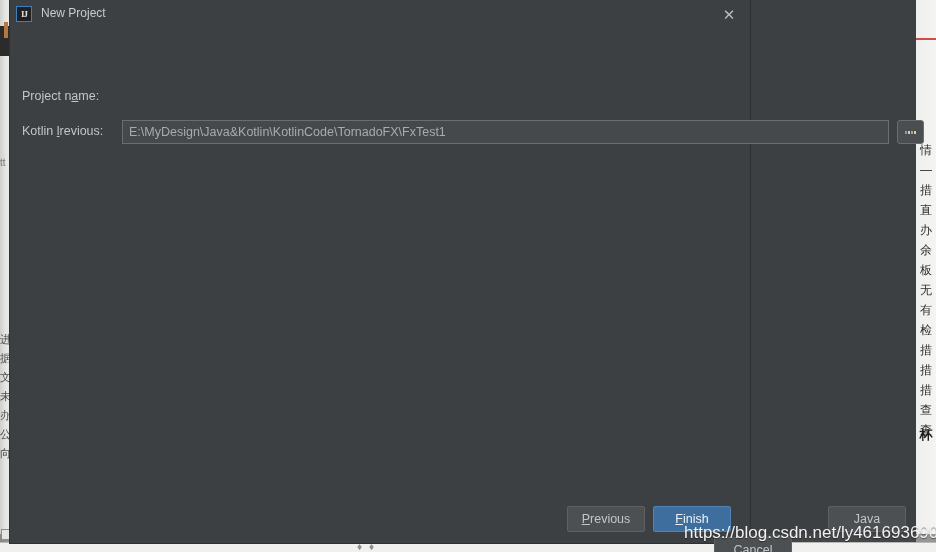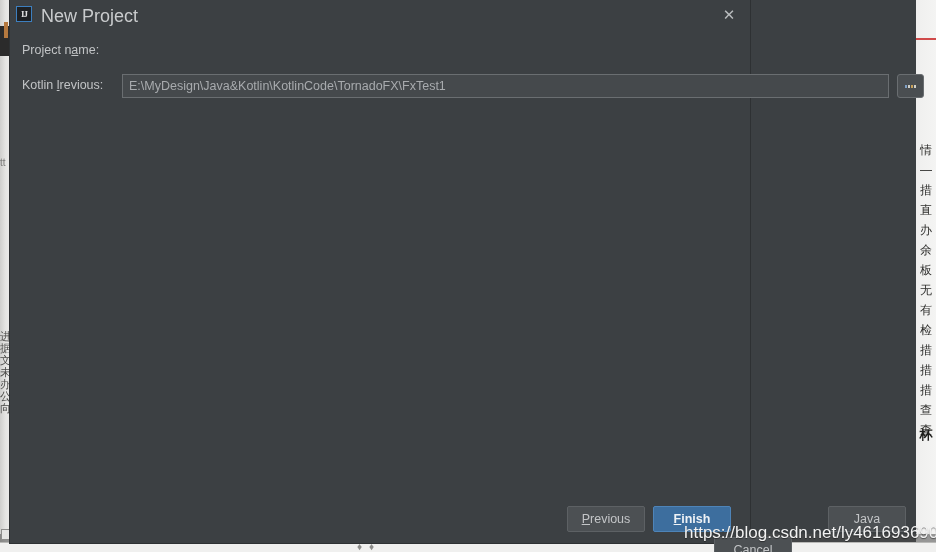--- a/index.html
+++ b/index.html
@@ -49,21 +49,21 @@
     line-height: 15px;
     overflow: hidden;
     white-space: nowrap;
   }
   .bg-left-cjk {
     position: absolute;
     left: 0px; top: 330px;
     width: 12px;
     color: #4a4a48;
     font-size: 11px;
-    line-height: 12px;
+    line-height: 19px;
     overflow: hidden;
   }
   .bg-right-strip {
     position: absolute;
     right: 0; top: 0;
     width: 20px; height: 552px;
     background: linear-gradient(90deg,#efefee 0%,#f4f4f3 100%);
   }
   .bg-right-red {
     position: absolute;
@@ -150,40 +150,41 @@
     font-size: 9px;
     font-weight: bold;
     color: #e0e0e0;
     letter-spacing: -1px;
     font-family: "Liberation Serif", serif;
     line-height: 1;
   }
   .title-text {
     position: absolute;
     left: 31px; top: 6px;
-    font-size: 18px;
+    font-size: 12px;
     color: #c9cbcd;
   }
   .title-close {
     position: absolute;
     right: 10px; top: 4px;
     width: 22px; height: 22px;
     color: #b9bcbe;
     font-size: 15px;
     line-height: 22px;
     text-align: center;
     cursor: default;
   }
 
   
   .form-row {
     position: absolute;
     left: 0;
     width: 912px;
     height: 24px;
+    margin-top: 46px;
   }
   .row-name { top: 39px; }
   .row-loc  { top: 74px; }
 
   .field-label {
     position: absolute;
     top: 4px;
     font-size: 12.5px;
     color: #c2c4c6;
     white-space: nowrap;
@@ -271,21 +272,21 @@
   .btn .mn {
     text-decoration: underline;
     text-underline-offset: 1px;
   }
   .btn-previous { left: 557px; width: 78px; }
   .btn-finish {
     left: 643px; width: 78px;
     background: #3d6e9e;
     border: 1px solid #4e84b8;
     color: #eef2f6;
-    font-weight: bold;
+    font-weight: normal;
   }
   .btn-cancel { left: 704px; width: 78px; margin-top: 31px; }
   .btn-help   { left: 818px; width: 78px; }
 
   
   .watermark {
     position: absolute;
     left: 684px; top: 523px;
     font-size: 17px;
     color: #f2f2f2;

